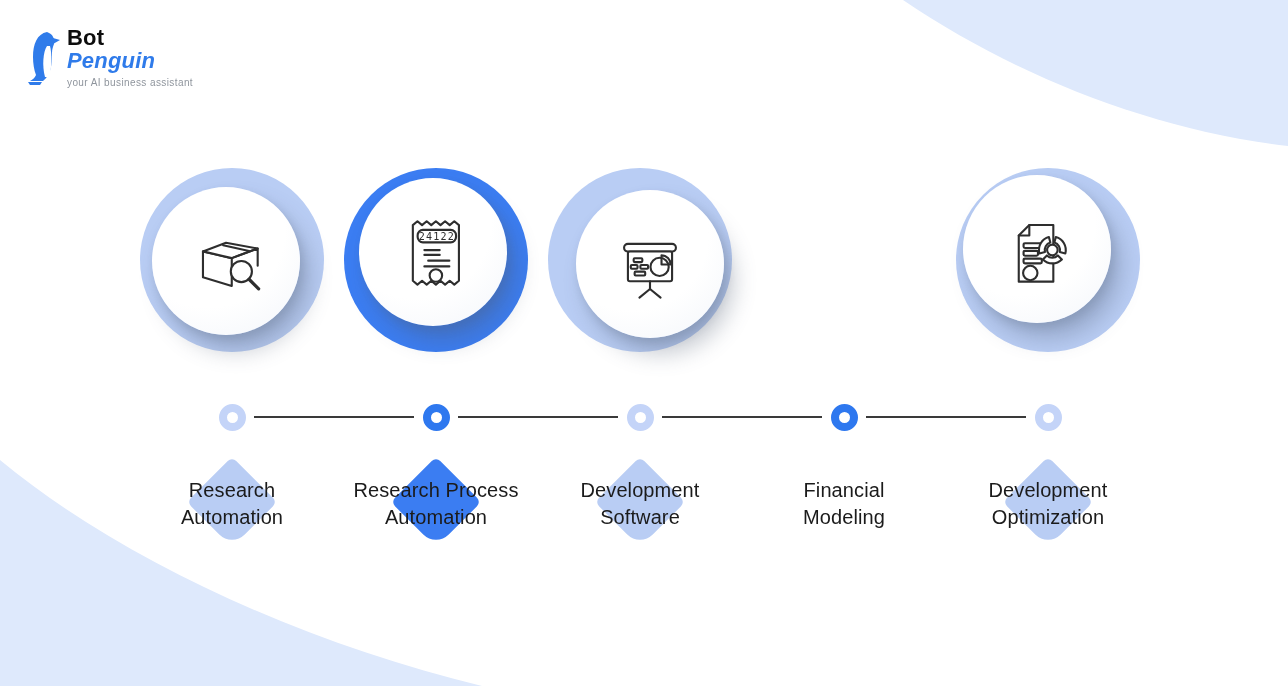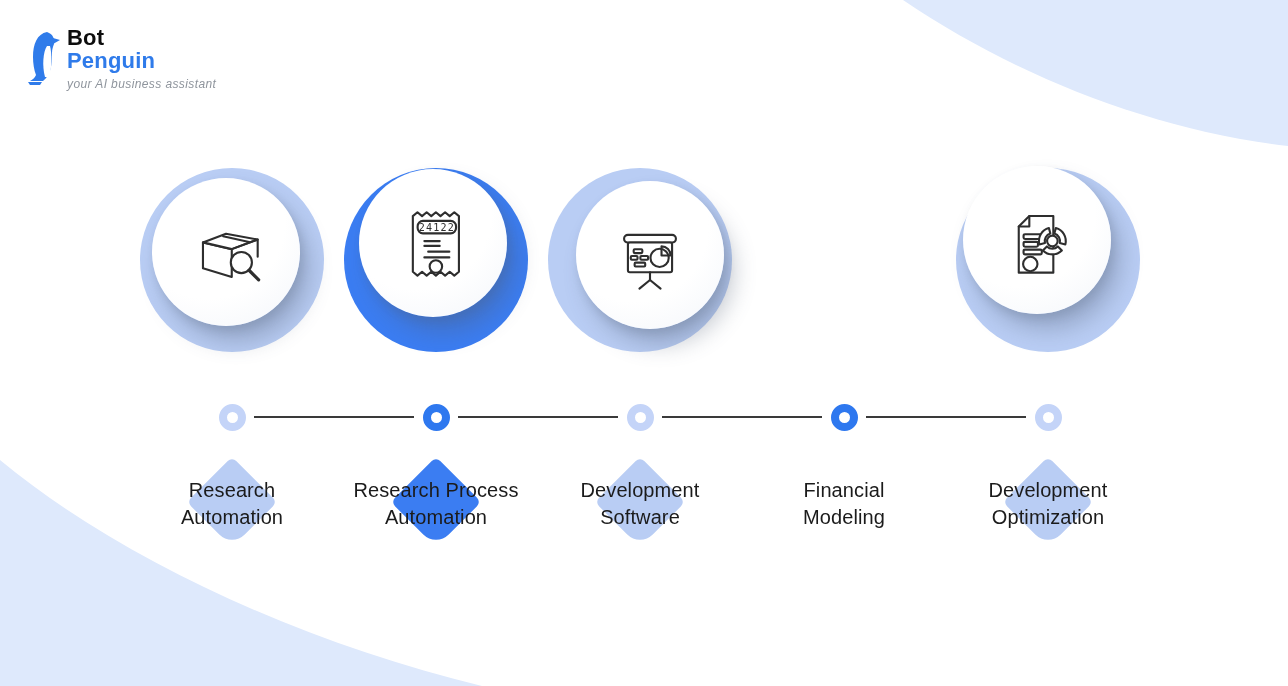--- a/index.html
+++ b/index.html
@@ -7,34 +7,34 @@
     position:relative;width:1288px;height:686px;overflow:hidden;background:#ffffff;
     font-family:"Liberation Sans", sans-serif;
   }
   .bg-svg{position:absolute;inset:0;pointer-events:none;}
 
   
   .logo{position:absolute;left:26px;top:26px;display:flex;align-items:flex-start;}
   .logo-mark{width:34px;height:56px;margin-top:4px;}
   .logo-text{margin-left:7px;display:flex;flex-direction:column;}
   .logo-bot{font-size:22px;font-weight:800;color:#0d0d0d;line-height:23px;letter-spacing:.2px;}
-  .logo-penguin{font-size:22px;font-weight:800;color:#2F7BEA;line-height:24px;letter-spacing:.2px;}
-  .logo-tagline{margin-top:4px;font-size:12px;color:#8f959d;letter-spacing:.4px;font-style:italic;}
+  .logo-penguin{font-size:22px;font-weight:800;color:#2F7BEA;line-height:24px;letter-spacing:.2px;font-style:italic;}
+  .logo-tagline{margin-top:4px;font-size:10px;color:#8f959d;letter-spacing:.4px;}
 
   
   .steps-row{position:absolute;left:130px;top:0;width:1020px;height:686px;display:flex;}
   .step{position:relative;width:204px;height:100%;}
 
   
   .pin{position:absolute;left:50%;top:168px;width:184px;height:184px;margin-left:-92px;border-radius:50%;}
   .pin-tail{position:absolute;left:50%;top:302px;width:64px;height:64px;margin-left:-32px;transform:rotate(45deg);border-radius:6px 6px 18px 6px;}
   .step.light .pin,.step.light .pin-tail{background:#B9CDF4;}
   .step.accent .pin,.step.accent .pin-tail{background:#3B7DF2;}
   .pin-inner{
-    position:absolute;left:18px;top:5px;width:148px;height:148px;border-radius:50%;
+    position:absolute;left:18px;top:14px;width:148px;height:148px;border-radius:50%;
     background:radial-gradient(circle at 38% 30%, #ffffff 55%, #f2f5fa 100%);
     box-shadow:10px 16px 22px rgba(80,92,116,.32), 3px 5px 8px rgba(80,92,116,.18);
     display:flex;align-items:center;justify-content:center;z-index:2;
   }
   
   .step:nth-child(1) .pin-inner{transform:translate(-6px,5px);}
   .step:nth-child(2) .pin-inner{transform:translate(-3px,-4px);}
   .step:nth-child(3) .pin-inner{transform:translate(10px,8px);}
   .step:nth-child(4) .pin-inner{transform:translate(-3px,-4px);}
   .step:nth-child(5) .pin-inner{transform:translate(-11px,-7px);}

